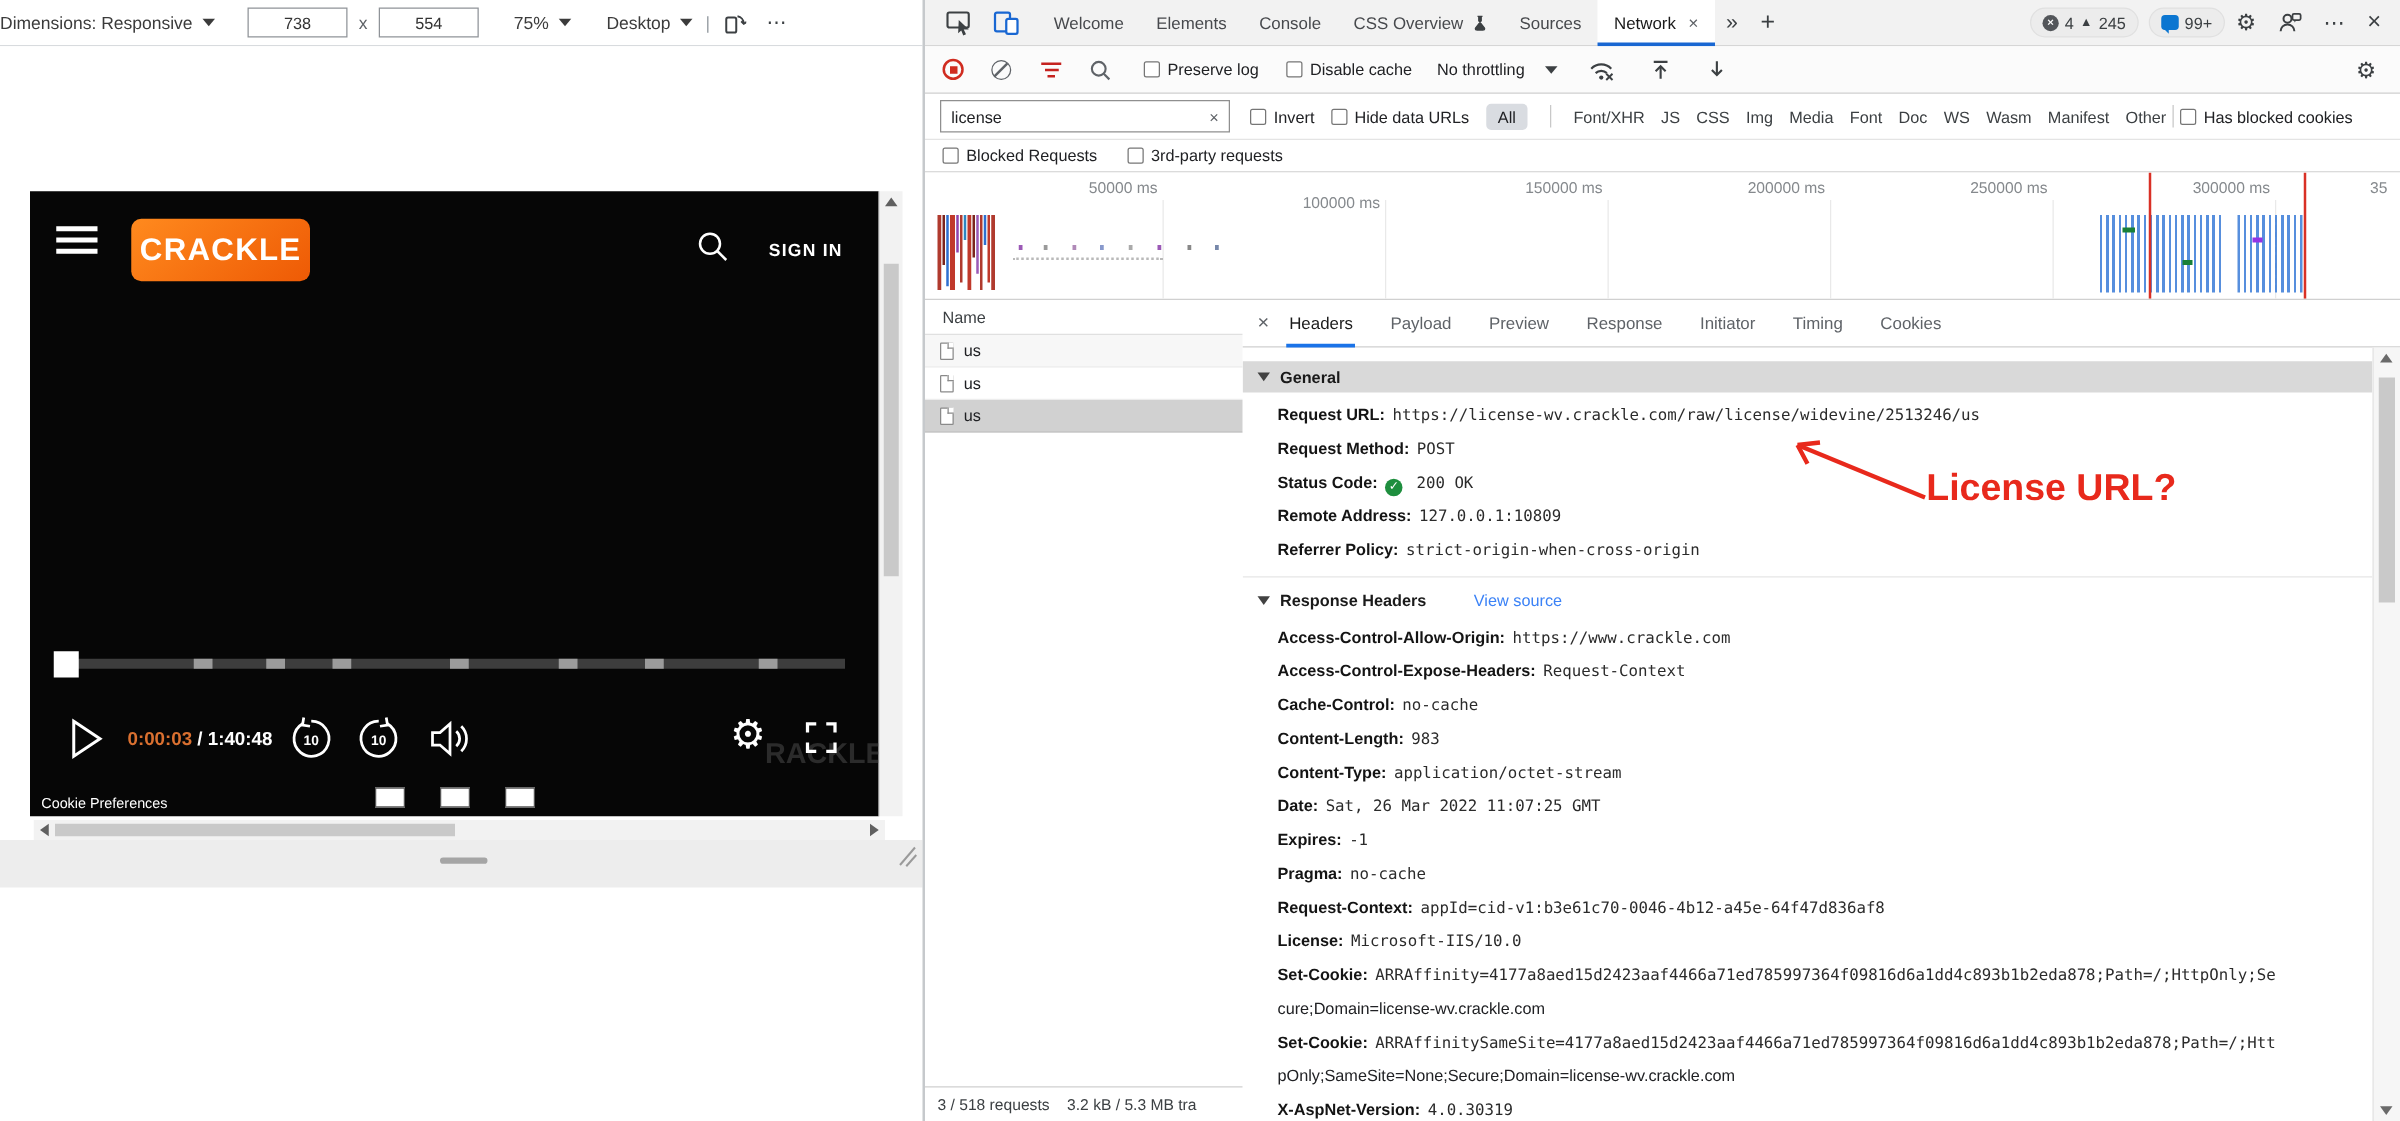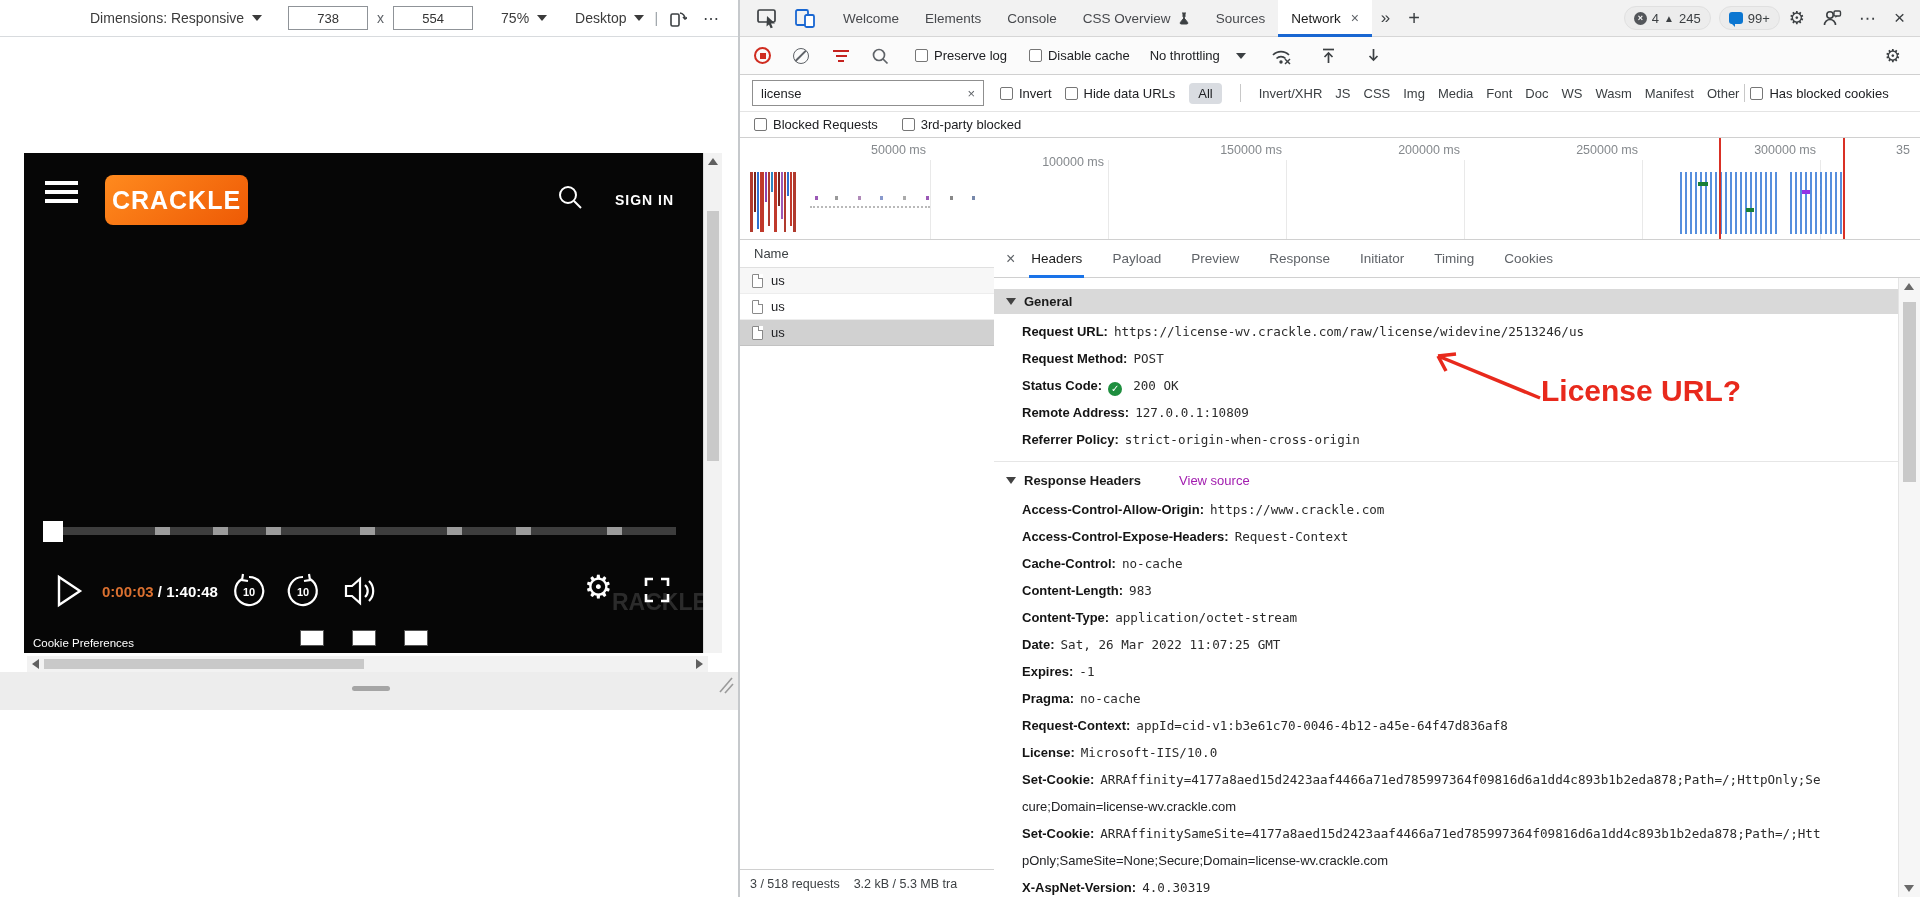--- a/index.html
+++ b/index.html
@@ -3,21 +3,21 @@
 <meta charset="utf-8">
 <style>
   * { box-sizing: border-box; margin:0; padding:0; }
   body { font-family:"Liberation Sans", sans-serif; background:#fff; }
   .screen { position:relative; width:1920px; height:897px; background:#fff; overflow:hidden; }
 
   
   .left { position:absolute; left:0; top:0; width:738px; height:897px; background:#fff; }
   .dev-toolbar { position:absolute; left:0; top:0; width:738px; height:37px; background:#fff;
     border-bottom:1px solid #d8dbde; display:flex; align-items:center; font-size:14px; color:#3b3b3b; }
-  .dev-toolbar .lbl { margin-left:90px; }
+  .dev-toolbar .lbl { }
   .caret { display:inline-block; width:0; height:0; border-left:5px solid transparent; border-right:5px solid transparent;
     border-top:6px solid #3b3b3b; margin-left:8px; }
   .dim-input { width:80px; height:24px; border:1px solid #8f9398; text-align:center; font-size:13px;
     color:#333; background:#fff; font-family:"Liberation Sans",sans-serif; }
   .sep-v { color:#9aa0a6; margin:0 10px; }
   .strip { position:absolute; }
   .tick { position:absolute; top:0; bottom:0; }
 
   .viewport-page { position:absolute; left:0; top:37px; width:738px; height:635px; background:#fff; }
   .player { position:absolute; left:24px; top:116px; width:679px; height:500px; background:#060606; overflow:hidden; }
@@ -118,21 +118,21 @@
   .details { position:absolute; left:254px; top:0; right:0; bottom:0; background:#fff; overflow:hidden; }
   .det-tabs { position:absolute; left:0; top:0; right:0; height:38px; border-bottom:1px solid #d0d0d0; display:flex; align-items:center; padding-left:12px; }
   .det-close { color:#5f6368; font-size:16px; margin-right:14px; }
   .det-tab { height:38px; display:flex; align-items:center; padding:0 2px; margin-right:26px; color:#5f6368; font-size:13.5px; }
   .det-tab.active { color:#1a1a1a; border-bottom:3px solid #1a73e8; padding-top:3px; }
   .det-body { position:absolute; left:0; top:38px; right:22px; bottom:0; overflow:hidden; }
   .sec-bar { height:25px; margin-top:11px; background:#d9d9d9; display:flex; align-items:center; padding-left:12px; gap:8px; }
   .sec-bar2 { height:25px; margin-top:8px; background:#fff; border-top:1px solid #e6e6e6; display:flex; align-items:center; padding-left:12px; gap:8px; padding-top:6px; height:31px;}
   .sec-title { font-weight:bold; color:#1a1a1a; }
   .tri-down { width:0; height:0; border-left:5px solid transparent; border-right:5px solid transparent; border-top:7px solid #424242; }
-  .view-src { color:#a21caf; margin-left:30px; font-weight:normal; }
+  .view-src { color:#3b82f6; margin-left:30px; font-weight:normal; }
   .kv-wrap { padding:4px 0 0 28px; }
   .kv { line-height:27px; white-space:nowrap; }
   .kv b { color:#141414; }
   .kv .val { font-family:"DejaVu Sans Mono","Liberation Mono",monospace; font-size:12.6px; color:#2b2b2b; margin-left:6px; }
   .ok-ic { display:inline-flex; width:14px; height:14px; border-radius:50%; background:#1e8e3e; color:#fff; font-size:10px;
     align-items:center; justify-content:center; vertical-align:-2px; margin:0 5px 0 6px; }
   .det-scroll { position:absolute; right:0; top:38px; width:22px; bottom:0; background:#f6f6f6; border-left:1px solid #e4e4e4; }
   .annotation-layer { position:absolute; left:0; top:0; right:0; bottom:0; pointer-events:none; z-index:5; }
   .annot-text { position:absolute; left:547px; top:134px; color:#e8291c; font-size:30px; font-weight:bold; }
 </style>
@@ -406,21 +406,21 @@
           <span class="cb"></span>
           <span>Invert</span>
         </label>
       <label class="cb-item" style="margin-left:13px;">
           <span class="cb"></span>
           <span>Hide data URLs</span>
         </label>
       <div id="ftype-list" style="display:flex; align-items:center; gap:13px; margin-left:14px;">
           <div class="pill">All</div>
           <div class="fsep"></div>
-          <div class="ftype">Invert/XHR</div>
+          <div class="ftype">Font/XHR</div>
           <div class="ftype">JS</div>
           <div class="ftype">CSS</div>
           <div class="ftype">Img</div>
           <div class="ftype">Media</div>
           <div class="ftype">Font</div>
           <div class="ftype">Doc</div>
           <div class="ftype">WS</div>
           <div class="ftype">Wasm</div>
           <div class="ftype">Manifest</div>
           <div class="ftype">Other</div>
@@ -432,21 +432,21 @@
         </label>
     </div>
 
     <div class="filter-row2">
       <label class="cb-item">
           <span class="cb"></span>
           <span>Blocked Requests</span>
         </label>
       <label class="cb-item">
           <span class="cb"></span>
-          <span>3rd-party blocked</span>
+          <span>3rd-party requests</span>
         </label>
     </div>
 
     <div class="rulerstrip">
       <div id="gridlines">
           <div class="gridline" style="left: 190px;"></div>
           <div class="gridline" style="left: 368px;"></div>
           <div class="gridline" style="left: 546px;"></div>
           <div class="gridline" style="left: 724px;"></div>
           <div class="gridline" style="left: 902px;"></div>

